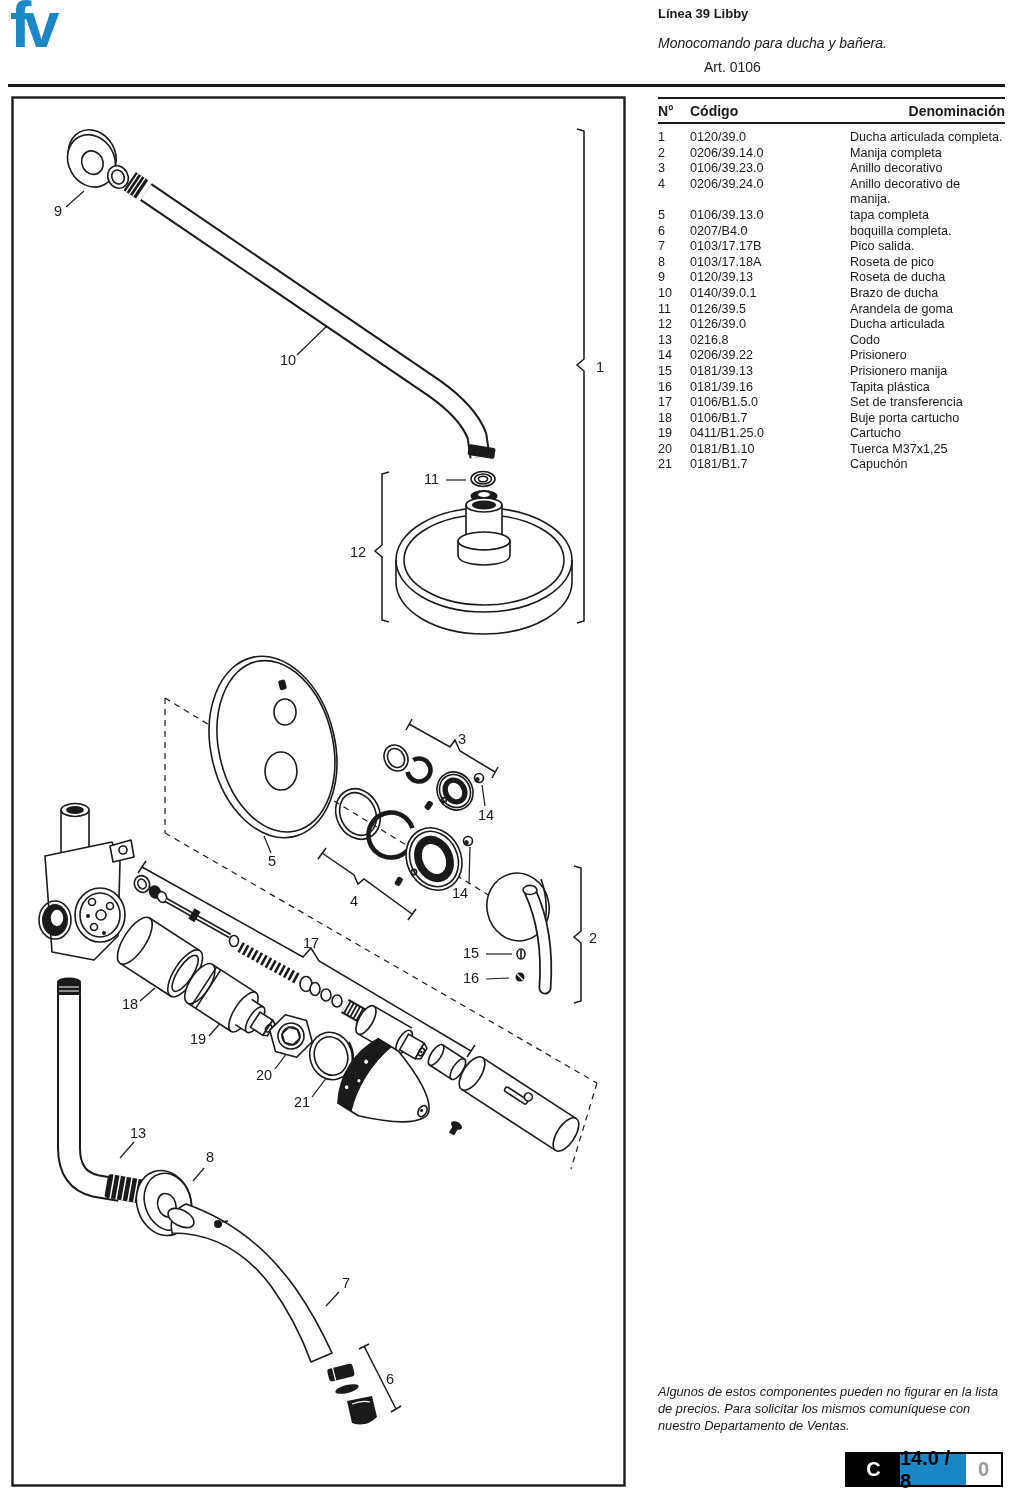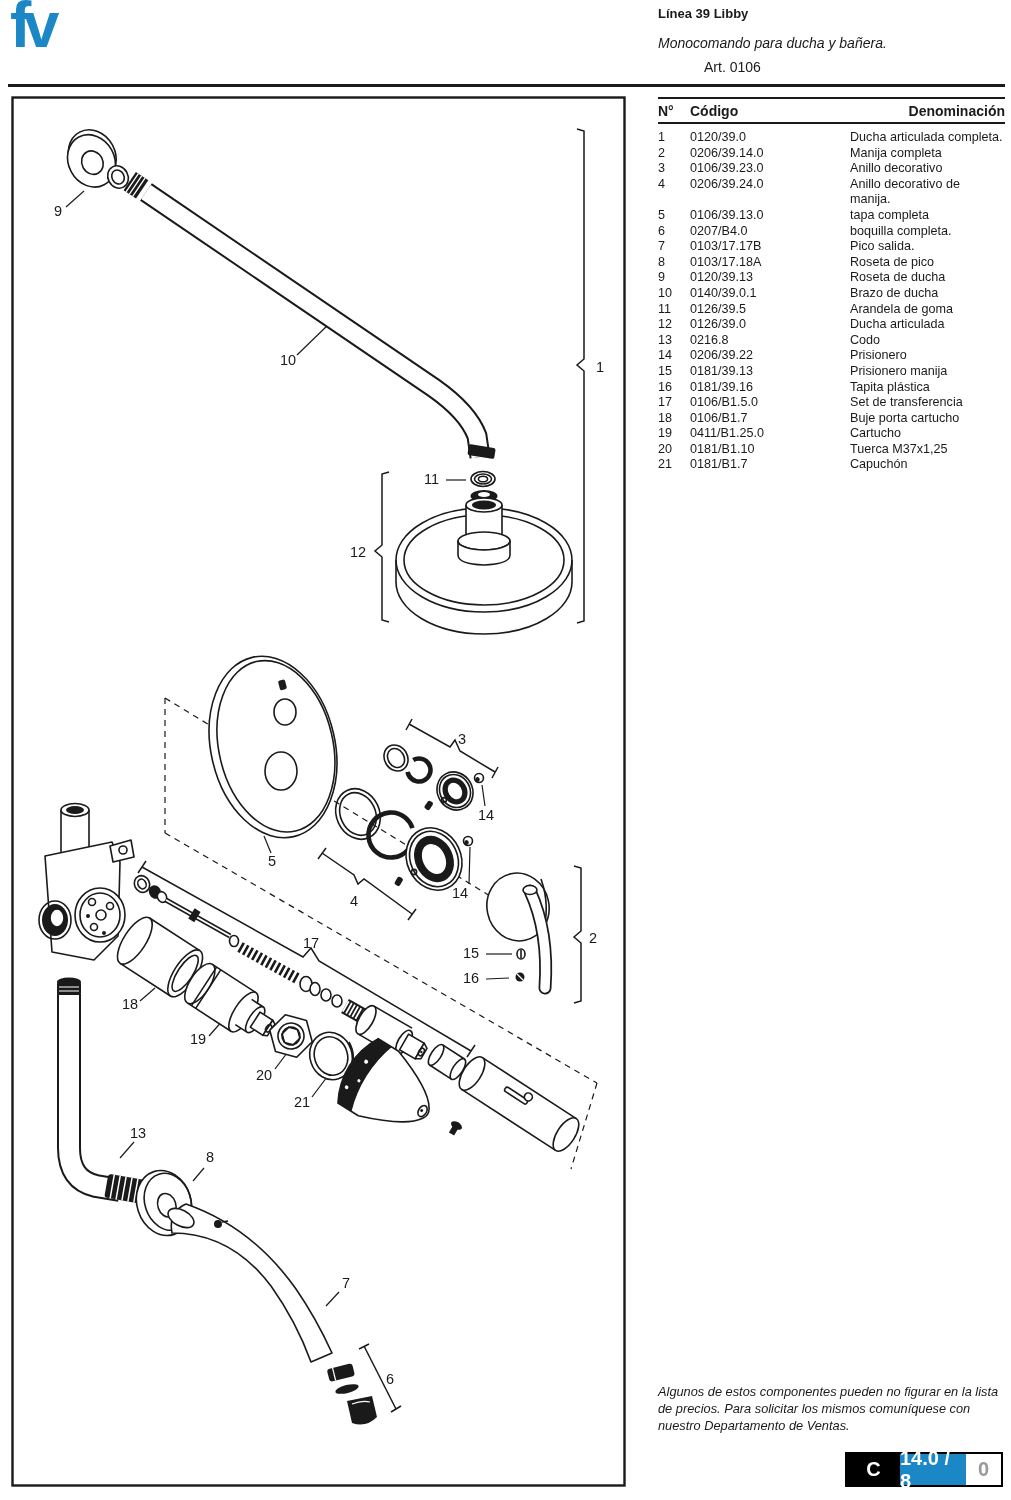--- a/index.html
+++ b/index.html
@@ -32,21 +32,21 @@
   svg .br path{fill:none;stroke:#1a1a1a;stroke-width:1.5;}
   svg .ld path{fill:none;stroke:#1a1a1a;stroke-width:1.2;}
   svg .callout{fill:#1a1a1a;font-family:"Liberation Sans",sans-serif;font-size:14.5px;}
   
   .note{position:absolute;left:658px;top:1383px;width:352px;font-size:12.8px;
         font-style:italic;line-height:17px;}
   .badge{position:absolute;left:845px;top:1452px;display:flex;border:2px solid #000;
          height:31px;font-weight:bold;font-size:20px;}
   .badge span{display:flex;align-items:center;justify-content:center;height:31px;}
   .b-c{width:53px;background:#000;color:#fff;}
-  .b-v{width:66px;background:#1b87c7;color:#ffffff;}
+  .b-v{width:66px;background:#1b87c7;color:#000000;}
   .b-r{width:35px;background:#fff;color:#97999c;}
 </style>
 </head>
 <body>
 
 <div class="page">
 
   <div class="logo" style="color: rgb(27, 135, 199);">fv</div>
   <div class="hd-title">Línea 39 Libby</div>
   <div class="hd-sub">Monocomando para ducha y bañera.</div>

